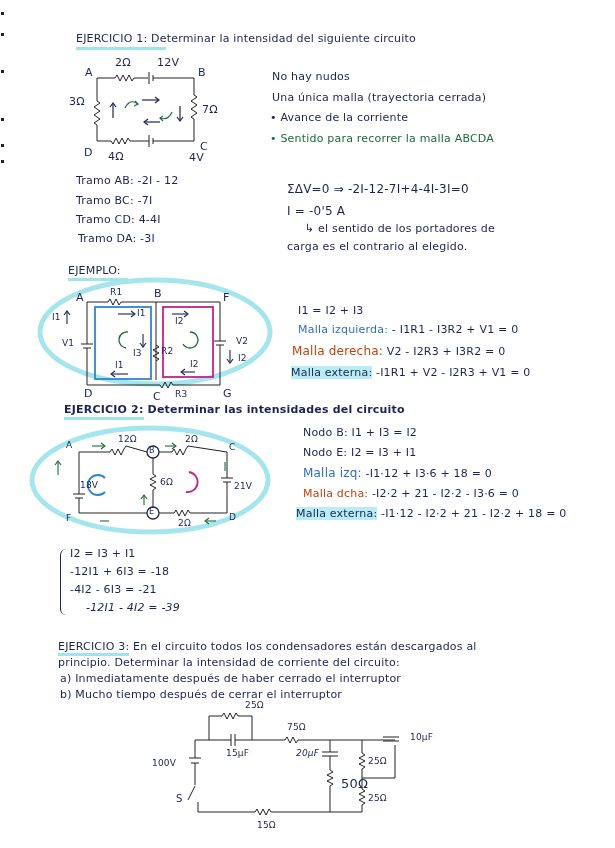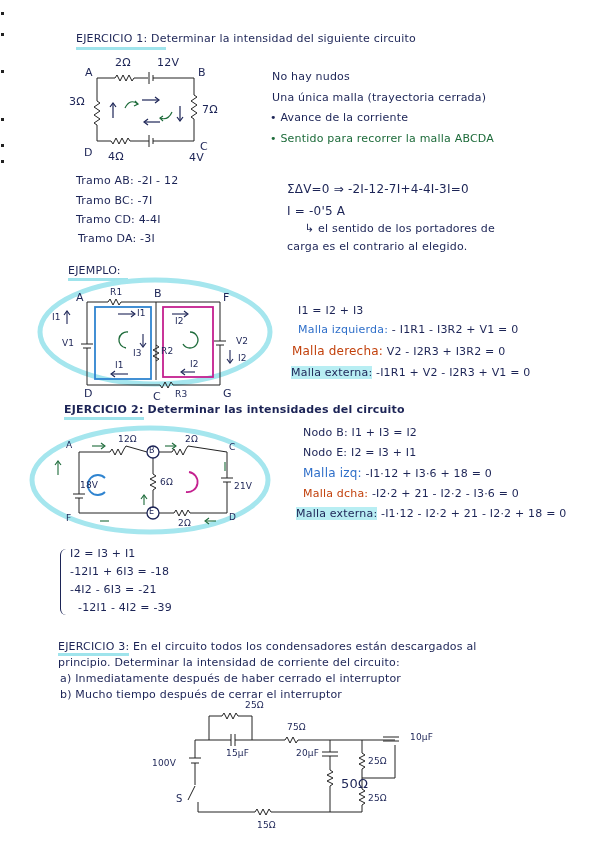--- a/index.html
+++ b/index.html
@@ -228,21 +228,21 @@
   <span class="magenta">Malla dcha:</span><span class="navy"> -I2·2 + 21 - I2·2 - I3·6 = 0</span>
 </div>
 <div class="abs hw" style="left:296px;top:507px;">
   <span class="navy hl">Malla externa:</span><span class="navy"> -I1·12 - I2·2 + 21 - I2·2 + 18 = 0</span>
 </div>
 
 <div class="abs" style="left:60px;top:549px;width:6px;height:66px;border-left:1.5px solid #1c2456;border-radius:6px 0 0 6px;"></div>
 <div class="abs hw" style="left:70px;top:547px;">I2 = I3 + I1</div>
 <div class="abs hw" style="left:70px;top:565px;">-12I1 + 6I3 = -18</div>
 <div class="abs hw" style="left:70px;top:583px;">-4I2 - 6I3 = -21</div>
-<div class="abs hw" style="left:78px;top:601px;">-12I1 - 4I2 = -39</div>
+<div class="abs hw" style="left:86px;top:601px;font-style:italic;">-12I1 - 4I2 = -39</div>
 
 <div class="abs hw" style="left:58px;top:640px;">
   <span class="underline-cyan">EJERCICIO 3:</span><span> En el circuito todos los condensadores están descargados al</span>
 </div>
 <div class="abs hw" style="left:58px;top:656px;">principio. Determinar la intensidad de corriente del circuito:</div>
 <div class="abs hw" style="left:60px;top:672px;">a) Inmediatamente después de haber cerrado el interruptor</div>
 <div class="abs hw" style="left:60px;top:688px;">b) Mucho tiempo después de cerrar el interruptor</div>
 
 <svg style="left:0;top:0;" width="615" height="848">
   <g stroke="#222" stroke-width="1" fill="none">
@@ -268,20 +268,20 @@
 
     <path d="M362 740 L362 753 l3 2 l-6 3 l6 3 l-6 3 l6 3 l-3 2 L362 778 L362 789 l3 2 l-6 3 l6 3 l-6 3 l6 3 l-3 2 L362 812 L330 812"></path>
     <path d="M362 778 L395 778 L395 745"></path>
     <line x1="383" y1="737" x2="399" y2="737"></line>
       <line x1="383" y1="741" x2="399" y2="741"></line>
   </g>
 </svg>
 <div class="abs hw" style="left:245px;top:700px;font-size:9px;">25Ω</div>
 <div class="abs hw" style="left:226px;top:748px;font-size:9px;">15µF</div>
 <div class="abs hw" style="left:287px;top:722px;font-size:9px;">75Ω</div>
-<div class="abs hw" style="left:296px;top:748px;font-size:9px;">20µF</div>
+<div class="abs hw" style="left:296px;top:748px;font-size:9px;font-style:italic;">20µF</div>
 <div class="abs hw" style="left:298px;top:776px;font-size:13px;margin-left:43px;">50Ω</div>
 <div class="abs hw" style="left:410px;top:732px;font-size:9px;">10µF</div>
 <div class="abs hw" style="left:368px;top:756px;font-size:9px;">25Ω</div>
 <div class="abs hw" style="left:368px;top:793px;font-size:9px;">25Ω</div>
 <div class="abs hw" style="left:257px;top:820px;font-size:9px;">15Ω</div>
 <div class="abs hw" style="left:152px;top:758px;font-size:9px;">100V</div>
 <div class="abs hw" style="left:176px;top:793px;font-size:10px;">S</div>
 
 </body></html>

